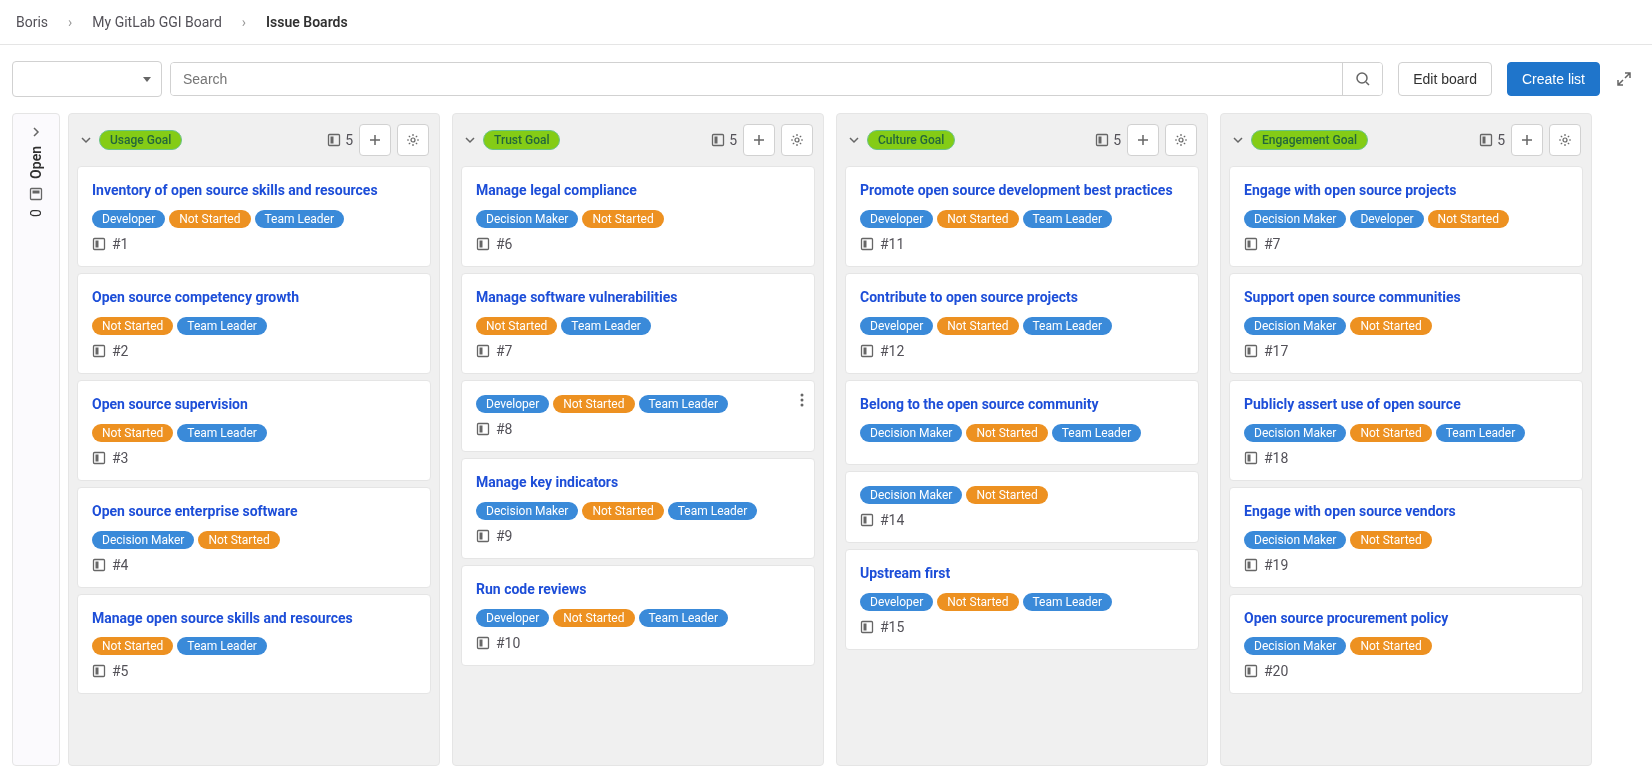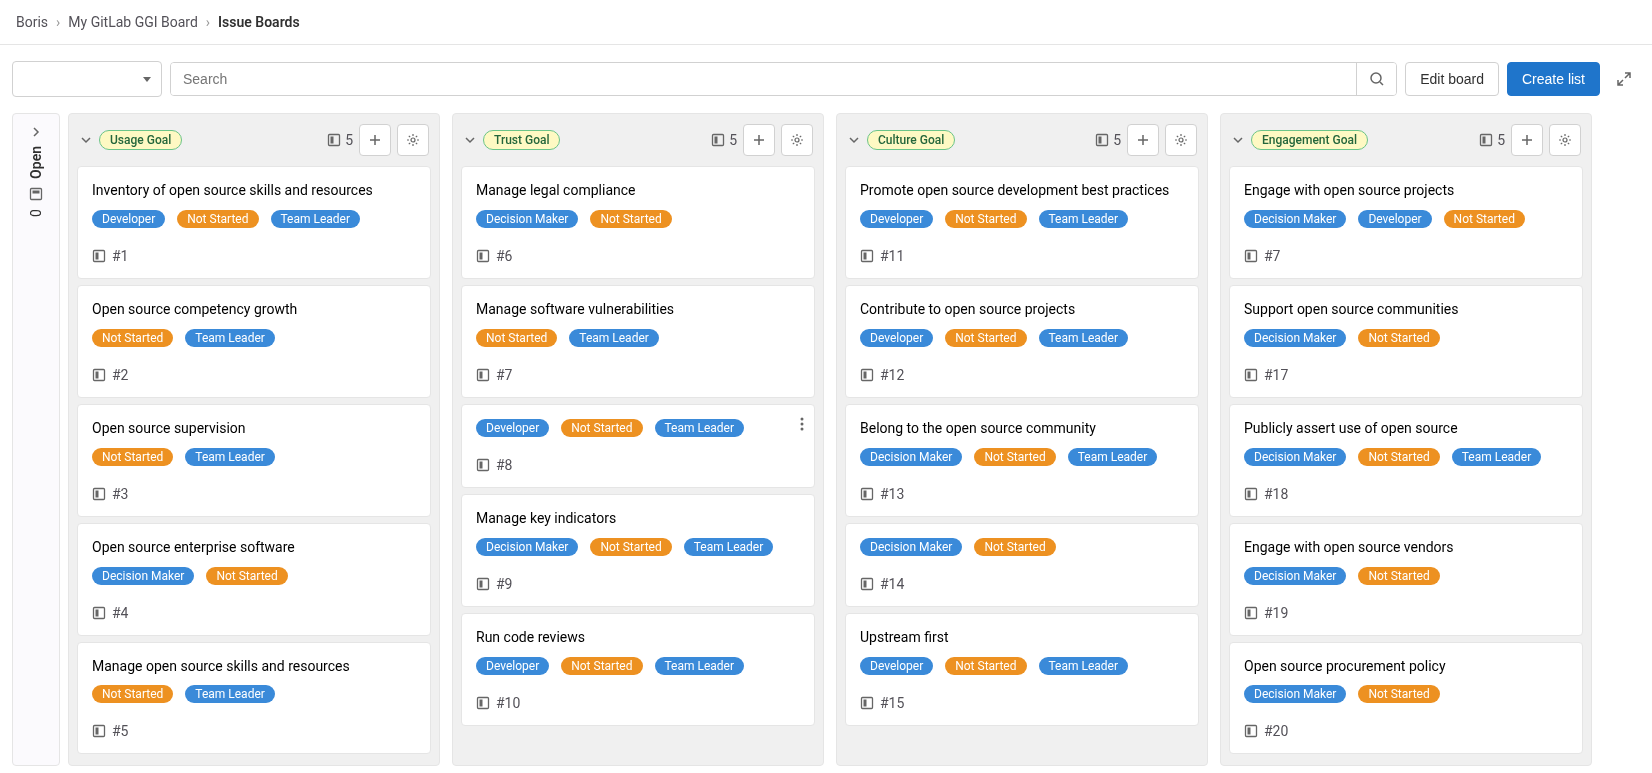--- a/index.html
+++ b/index.html
@@ -7,21 +7,21 @@
     font-family: -apple-system, BlinkMacSystemFont, "Segoe UI", Roboto, "Helvetica Neue", Arial, sans-serif;
     font-size: 14px;
     color: #303030;
     background: #fff;
   }
   .breadcrumbs {
     padding: 14px 16px;
     border-bottom: 1px solid #e5e5e5;
     display: flex;
     align-items: flex-end;
-    gap: 8px;
+    gap: 20px;
     font-size: 14px;
     color: #535158;
   }
   .breadcrumbs a { color: #535158; text-decoration: none; cursor: pointer; }
   .breadcrumbs .current { font-weight: 600; color: #303030; }
   .breadcrumbs .sep { color: #999; }
   .toolbar {
     padding: 16px 12px;
     display: flex;
     align-items: center;
@@ -73,20 +73,21 @@
     justify-content: center;
   }
   .btn {
     padding: 8px 14px;
     border: 1px solid #d1d1d1;
     border-radius: 4px;
     background: #fff;
     cursor: pointer;
     font-size: 14px;
     color: #303030;
+    margin-left: 7px;
   }
   .btn-primary {
     background: #1f75cb;
     border-color: #1f75cb;
     color: #fff;
   }
   .icon-btn {
     width: 32px;
     height: 32px;
     border: none;
@@ -155,21 +156,21 @@
   }
   .col-header .chev {
     width: 14px;
     height: 14px;
     cursor: pointer;
     display: flex;
     align-items: center;
     justify-content: center;
   }
   .col-header .pill {
-    background: #fef9c3;
+    background: #84cc16;
     border: 1px solid #6bc488;
     color: #24663b;
     border-radius: 12px;
     padding: 2px 10px;
     font-size: 12px;
     font-weight: 500;
   }
   .col-header .spacer { flex: 1; }
   .col-header .count {
     display: flex;
@@ -187,30 +188,30 @@
   }
   .card {
     background: #fff;
     border: 1px solid #e5e5e5;
     border-radius: 4px;
     padding: 14px;
     position: relative;
     cursor: pointer;
   }
   .card-title {
-    font-weight: 400;
-    color: #000000;
+    font-weight: 700;
+    color: #1d4ed8;
     margin-bottom: 10px;
     line-height: 1.35;
   }
   .labels {
     display: flex;
     flex-wrap: wrap;
-    gap: 12px;
-    margin-bottom: 20px;
+    gap: 4px;
+    margin-bottom: 8px;
   }
   .label {
     border-radius: 12px;
     padding: 2px 10px;
     font-size: 12px;
     color: #fff;
   }
   .label-blue { background: #3a8ad9; }
   .label-orange { background: #ed9121; }
   .card-footer {
@@ -550,27 +551,20 @@
               <span>#12</span>
             </div>
           </div>
           <div class="card">
             <div class="card-title">Belong to the open source community</div>
             <div class="labels">
               <span class="label label-blue">Decision Maker</span>
               <span class="label label-orange">Not Started</span>
               <span class="label label-blue">Team Leader</span>
             </div>
-            <div class="card-footer">
-              <svg width="14" height="14" viewBox="0 0 14 14" fill="none" stroke="#666" stroke-width="1.3">
-                <rect x="1.5" y="1.5" width="11" height="11" rx="1"></rect>
-                <rect x="3.5" y="3.5" width="3" height="7" fill="#666" stroke="none"></rect>
-              </svg>
-              <span>#13</span>
-            </div>
           </div>
           <div class="card">
             <div class="labels">
               <span class="label label-blue">Decision Maker</span>
               <span class="label label-orange">Not Started</span>
             </div>
             <div class="card-footer">
               <svg width="14" height="14" viewBox="0 0 14 14" fill="none" stroke="#666" stroke-width="1.3">
                 <rect x="1.5" y="1.5" width="11" height="11" rx="1"></rect>
                 <rect x="3.5" y="3.5" width="3" height="7" fill="#666" stroke="none"></rect>

